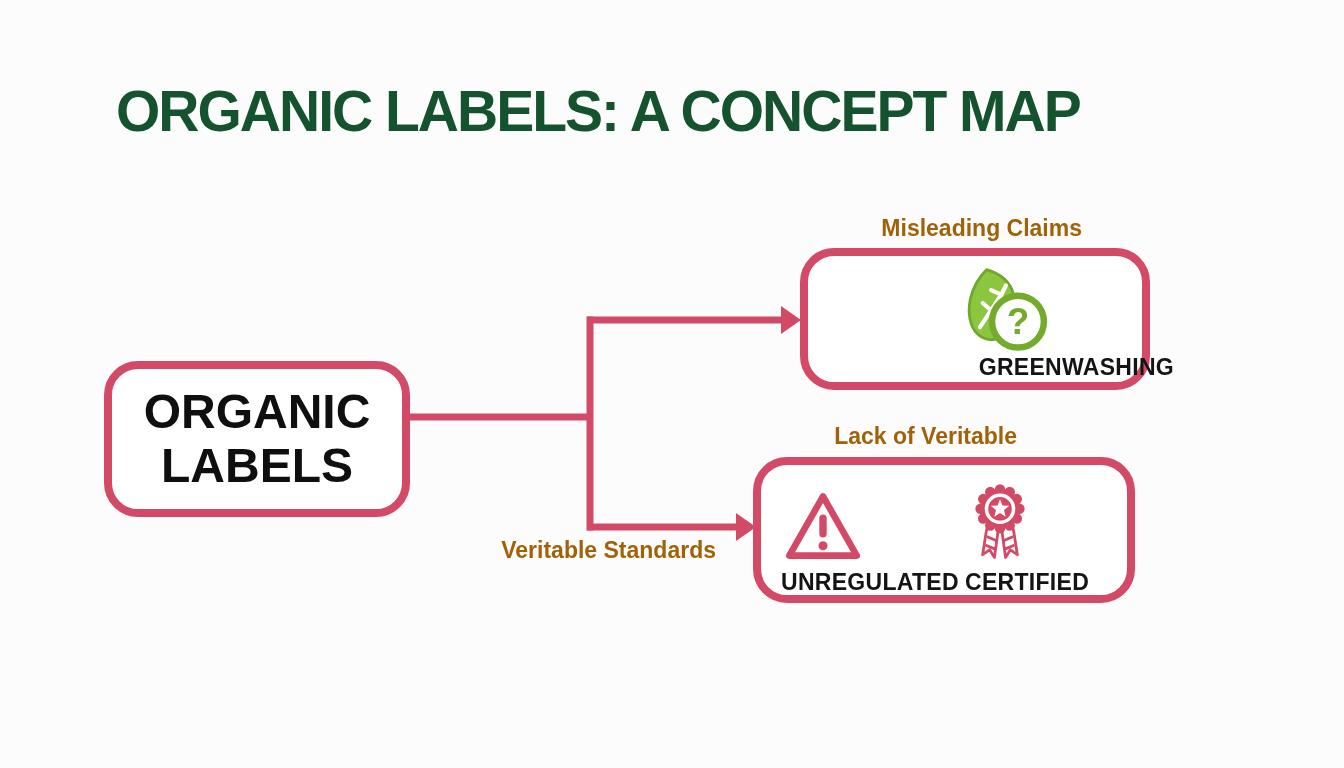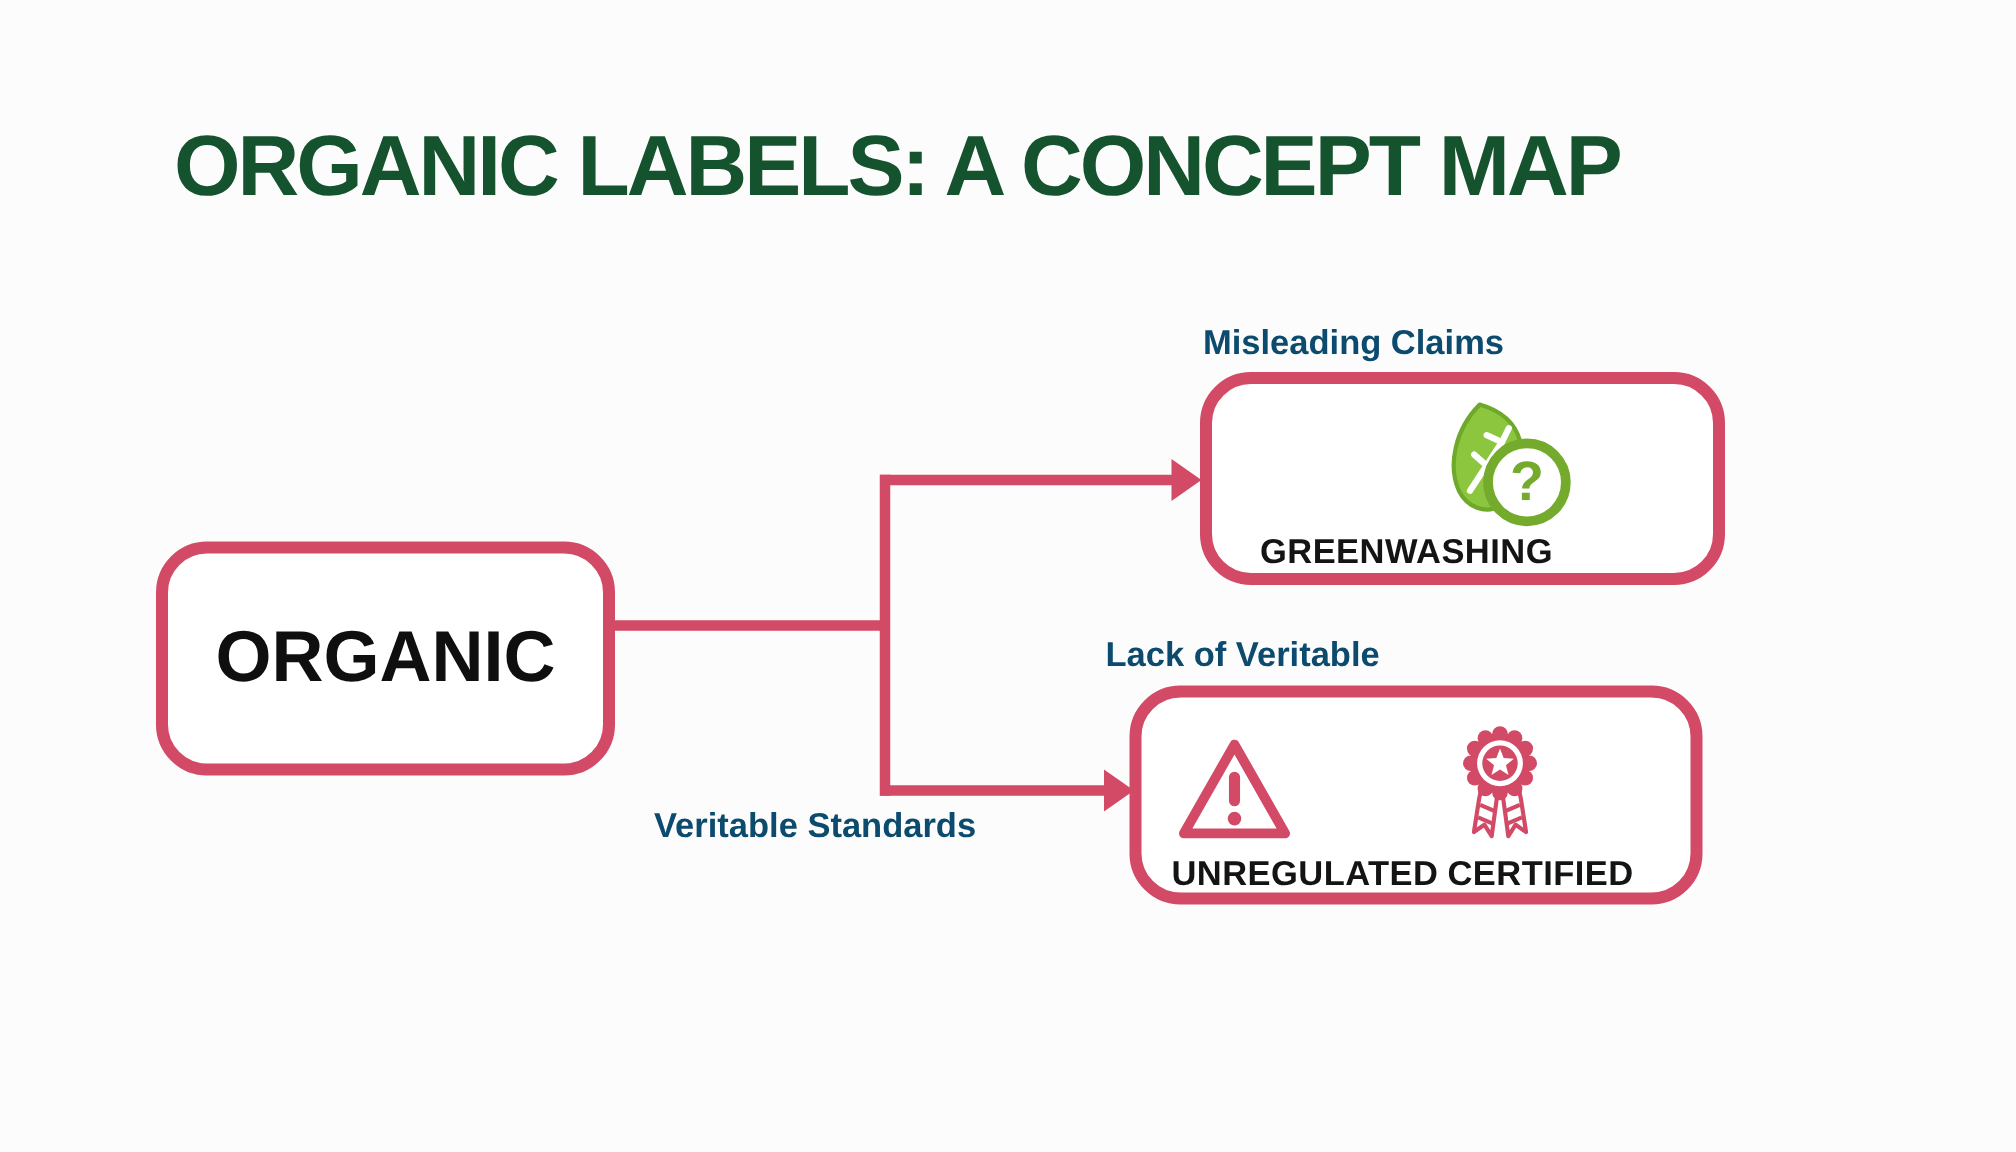--- a/index.html
+++ b/index.html
@@ -23,31 +23,31 @@
     display:flex;flex-direction:column;align-items:center;justify-content:center;
     text-align:center;
     margin-top:28px;
   }
   .root-node .line{
     font-size:48px;font-weight:bold;color:#0f0f0f;line-height:1.12;letter-spacing:0px;
   }
   .box-top{left:800px;top:248px;width:350px;height:142px;}
   .box-bottom{left:753px;top:457px;width:382px;height:146px;}
   .edge-label{
-    position:absolute;width:280px;text-align:left;
-    font-size:23px;font-weight:bold;color:#0c4a6e;white-space:nowrap;
+    position:absolute;width:280px;text-align:right;
+    font-size:23px;font-weight:bold;color:#a16207;white-space:nowrap;
   }
   .edge-label-top{left:802px;top:215px;}
   .edge-label-bottom{left:737px;top:423px;}
   .edge-label-branch{left:436px;top:537px;}
   .caps-label{
     font-size:23px;font-weight:bold;color:#141414;letter-spacing:0.3px;white-space:nowrap;
   }
   .gw-icon{position:absolute;left:150px;top:10px;width:94px;height:88px;}
-  .gw-label{position:absolute;left:0;top:98px;width:100%;text-align:left;transform:translateX(32px);}
+  .gw-label{position:absolute;left:0;top:98px;width:100%;text-align:right;transform:translateX(32px);}
   .item{
     position:absolute;top:16px;display:flex;flex-direction:column;align-items:flex-start;
   }
   .item-unregulated{left:20px;width:170px;}
   .item-certified{left:204px;width:150px;}
   .item .icon-slot{height:82px;display:flex;align-items:flex-end;justify-content:center;}
   .item .caps-label{margin-top:6px;}
 </style>
 </head>
 <body>
@@ -62,20 +62,21 @@
       <path d="M590 316.5 V530.5"></path>
       <path d="M587 320 H783"></path>
       <path d="M587 527 H738"></path>
     </g>
     <polygon points="781,306 781,334 801,320" fill="#d24a66"></polygon>
     <polygon points="736,513 736,541 756,527" fill="#d24a66"></polygon>
   </svg>
 
   <div class="node root-node">
     <div class="line">ORGANIC</div>
+    <div class="line">LABELS</div>
   </div>
 
   <div class="edge-label edge-label-top">Misleading Claims</div>
   <div class="edge-label edge-label-bottom">Lack of Veritable</div>
   <div class="edge-label edge-label-branch">Veritable Standards</div>
 
   <div class="node box-top">
     <svg class="gw-icon" viewBox="0 0 100 95" aria-hidden="true">
       <path d="M30 4 C 12 22, 7 48, 15 66 C 21 78, 34 83, 45 77 C 59 69, 65 48, 59 30 C 55 16, 44 8, 30 4 Z" fill="#8cc63e" stroke="#6fa92c" stroke-width="3" stroke-linejoin="round"></path>
       <g stroke="#ffffff" stroke-width="4.5" stroke-linecap="round" fill="none">

